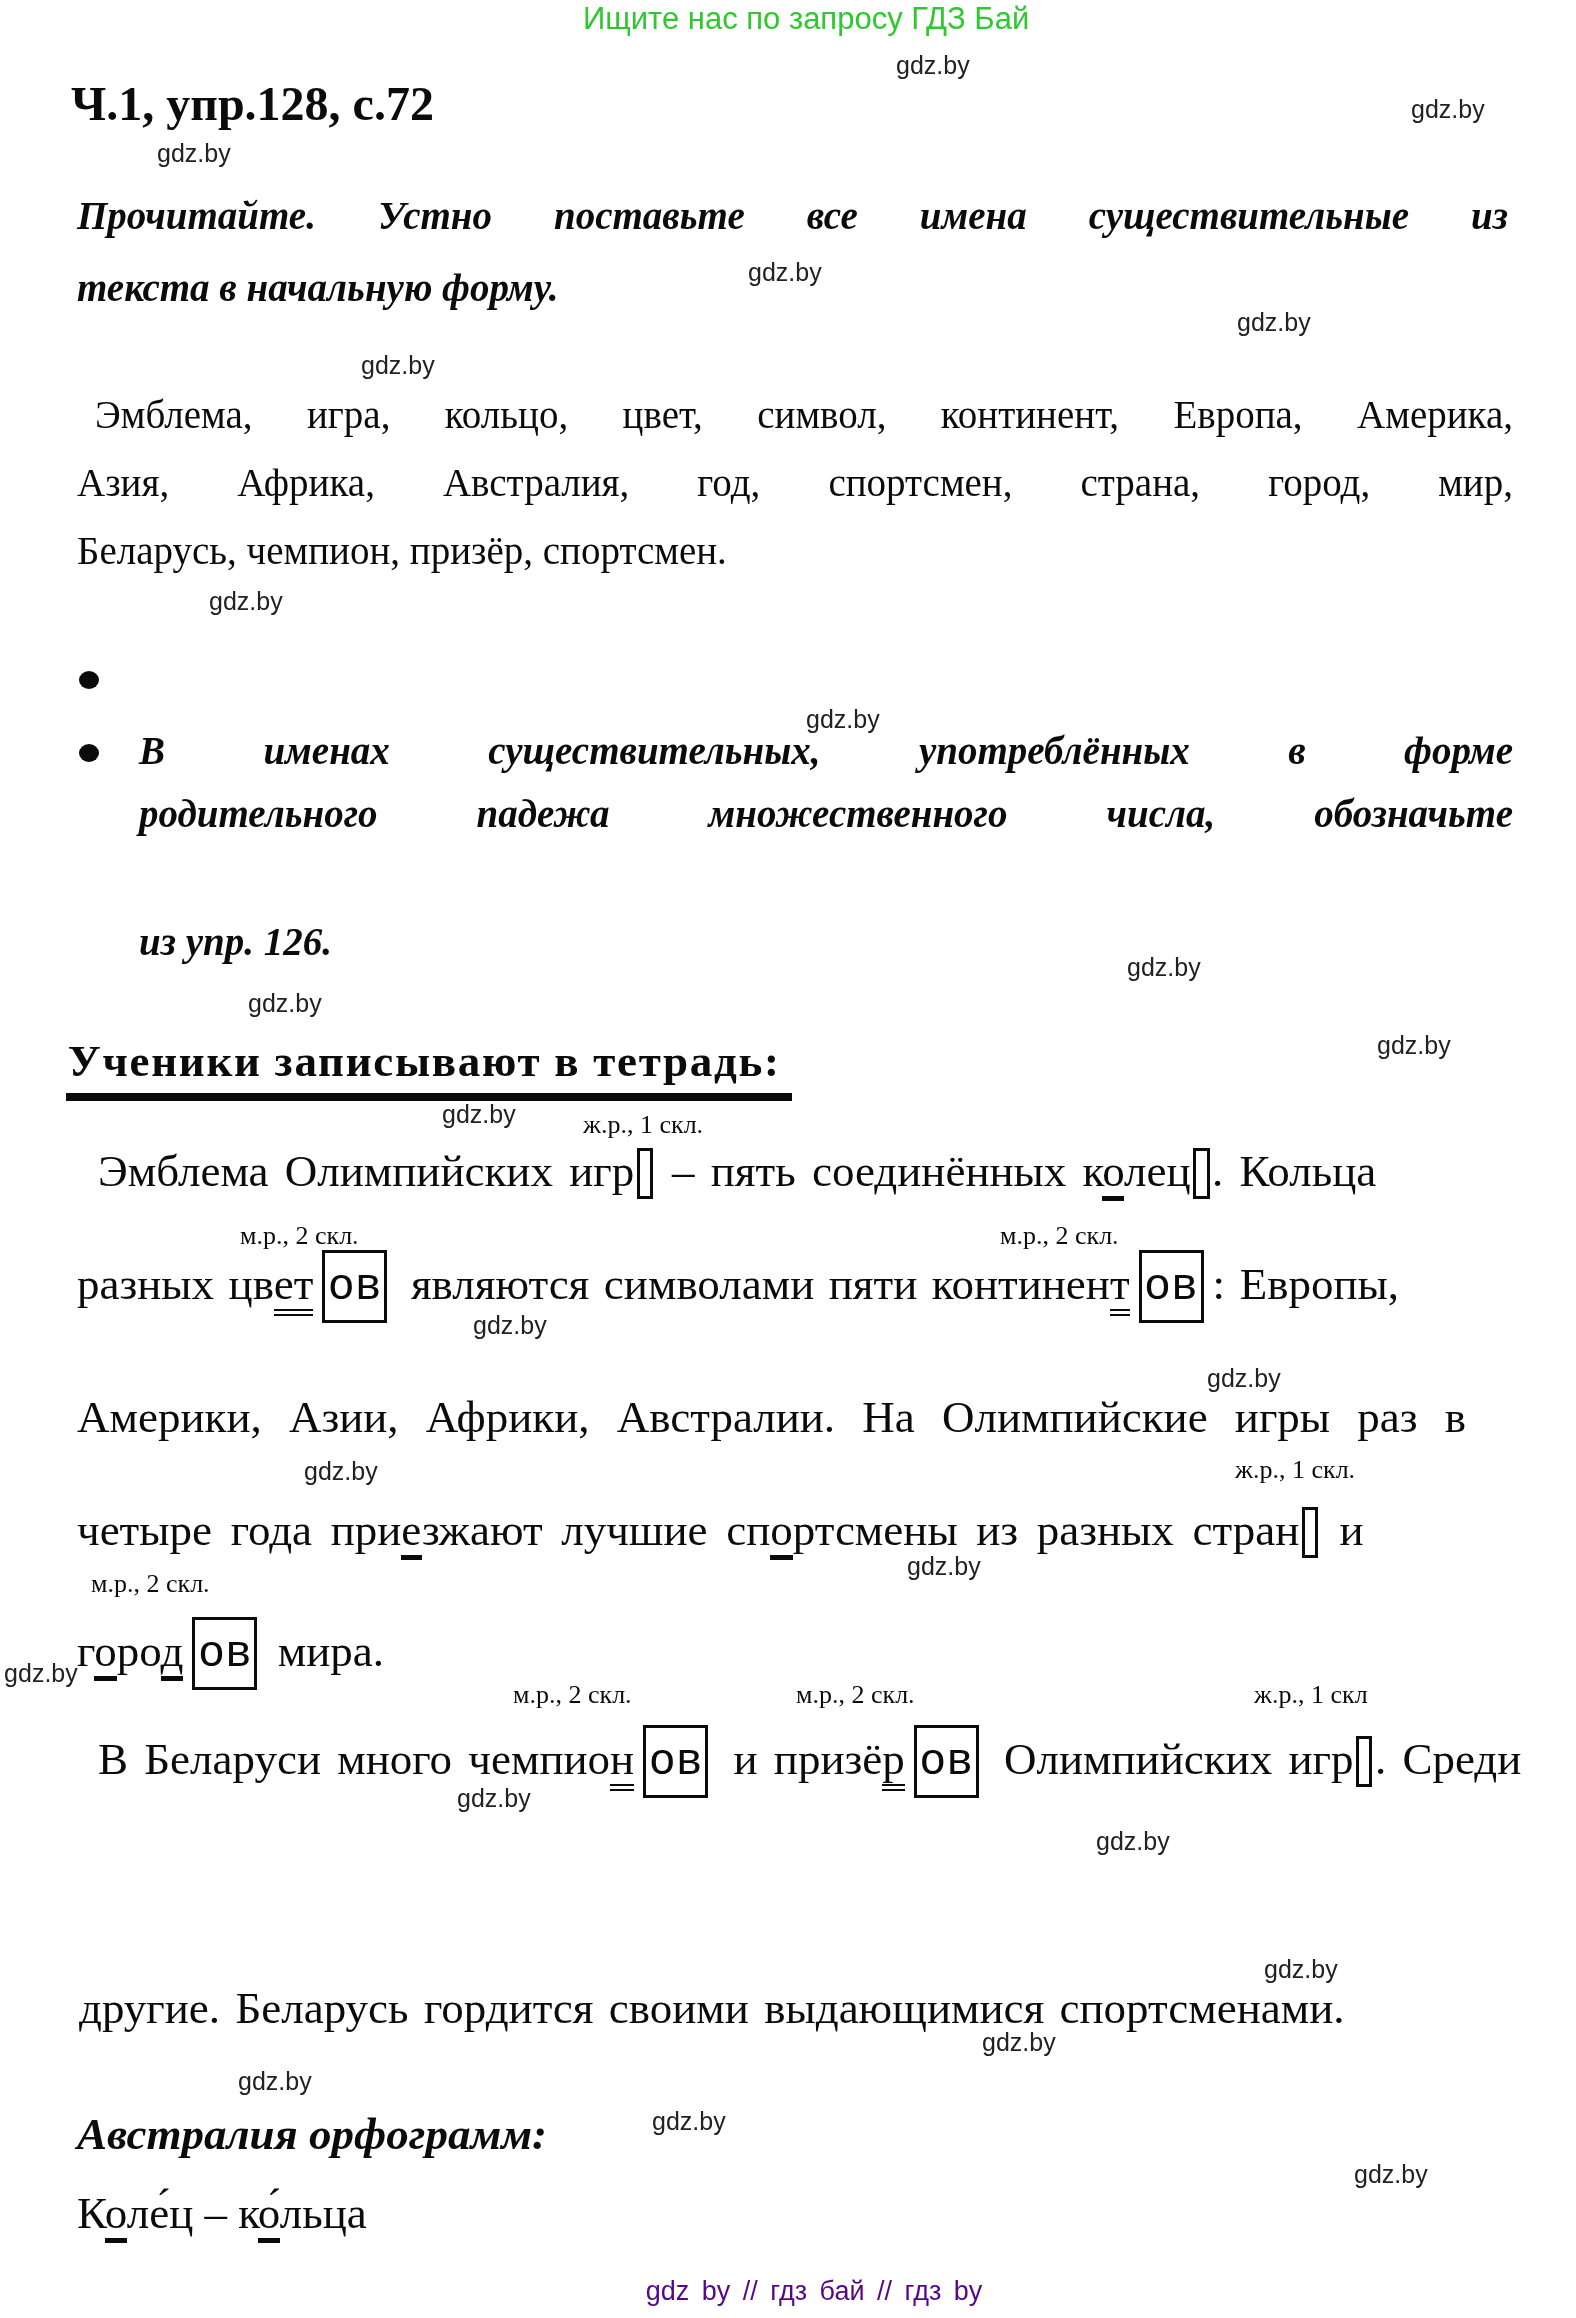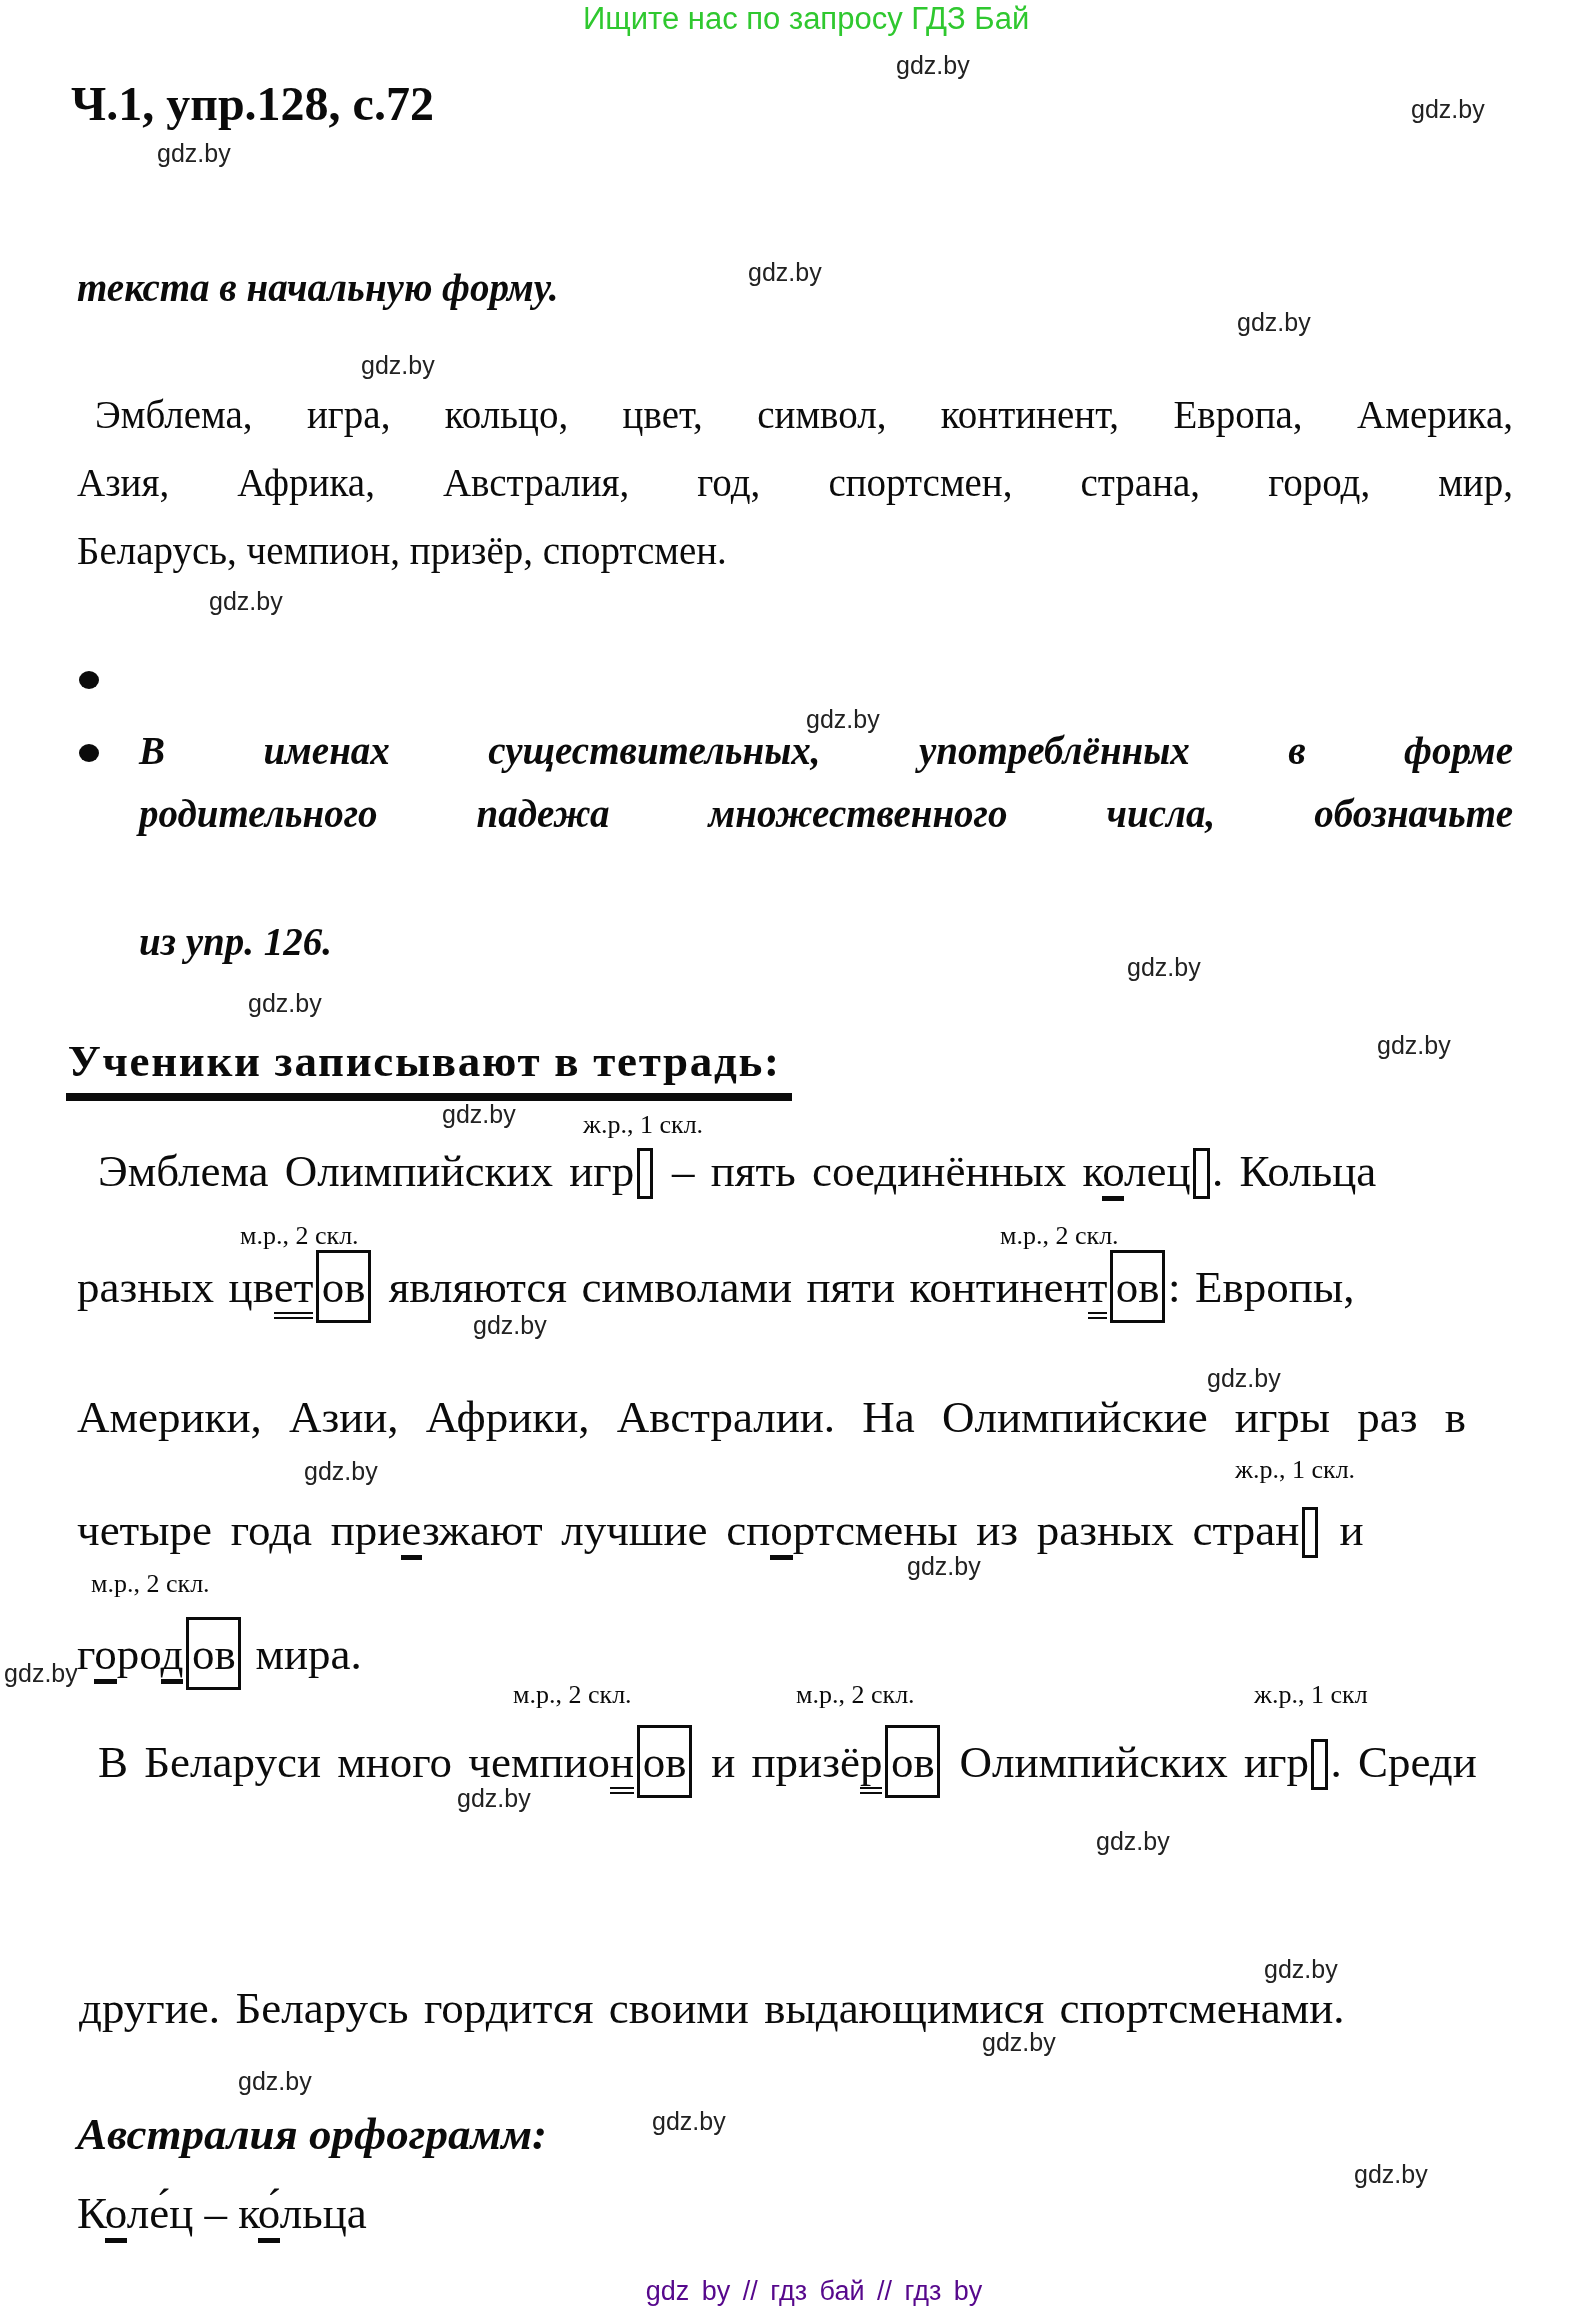--- a/index.html
+++ b/index.html
@@ -63,21 +63,21 @@
   }
   .bullet-dot {
     position:absolute;
     width:20px; height:18px;
     background:#0b0b0b; border-radius:50%;
   }
   .box-end {
     display:inline-block;
     border:3.3px solid #0b0b0b;
     padding:11.6px 2.5px 10px;
-    line-height:1; margin:0 3px;
+    line-height:1; margin:0 9px;font-family:Liberation Mono, monospace;
   }
   .box-empty {
     display:inline-block;
     width:16.5px; height:51px;
     border:3.3px solid #0b0b0b;
     vertical-align:-13.2px;
     margin:0 2.5px;
     box-sizing:border-box;
   }
   .u1 { border-bottom:5px solid #0b0b0b; }
@@ -110,20 +110,21 @@
   <span class="wm" style="left:457px;top:1784px">gdz.by</span>
   <span class="wm" style="left:1096px;top:1827px">gdz.by</span>
   <span class="wm" style="left:1264px;top:1955px">gdz.by</span>
   <span class="wm" style="left:982px;top:2028px">gdz.by</span>
   <span class="wm" style="left:238px;top:2067px">gdz.by</span>
   <span class="wm" style="left:652px;top:2107px">gdz.by</span>
   <span class="wm" style="left:1354px;top:2160px">gdz.by</span>
 
   <div class="abs h1">Ч.1, упр.128, с.72</div>
 
+  <div class="line bi just" style="left:77px;top:194px;width:1431px">Прочитайте. Устно поставьте все имена существительные из</div>
   <div class="line bi" style="left:77px;top:266px">текста в начальную форму.</div>
 
   <div class="line just" style="left:95px;top:393px;width:1418px">Эмблема, игра, кольцо, цвет, символ, континент, Европа, Америка,</div>
   <div class="line just" style="left:77px;top:461px;width:1436px">Азия, Африка, Австралия, год, спортсмен, страна, город, мир,</div>
   <div class="line" style="left:77px;top:529px">Беларусь, чемпион, призёр, спортсмен.</div>
 
   <div class="bullet-dot" style="left:79px;top:671px"></div>
 
   <div class="bullet-dot" style="left:79px;top:744px"></div>
   <div class="line bi just" style="left:139px;top:729px;width:1374px">В именах существительных, употреблённых в форме</div>

